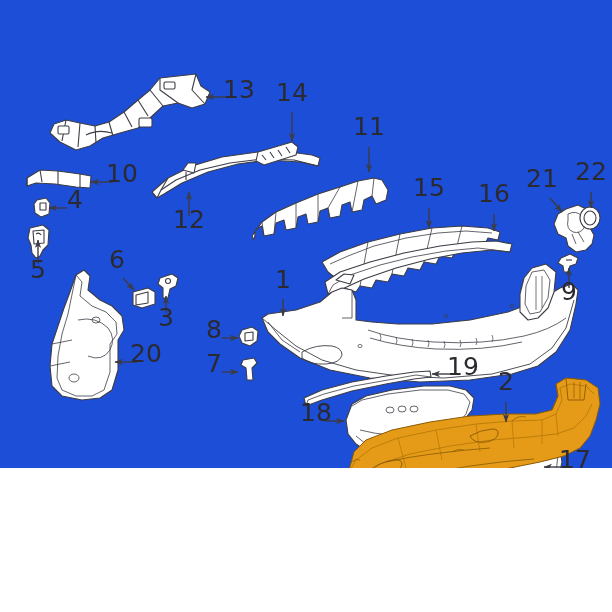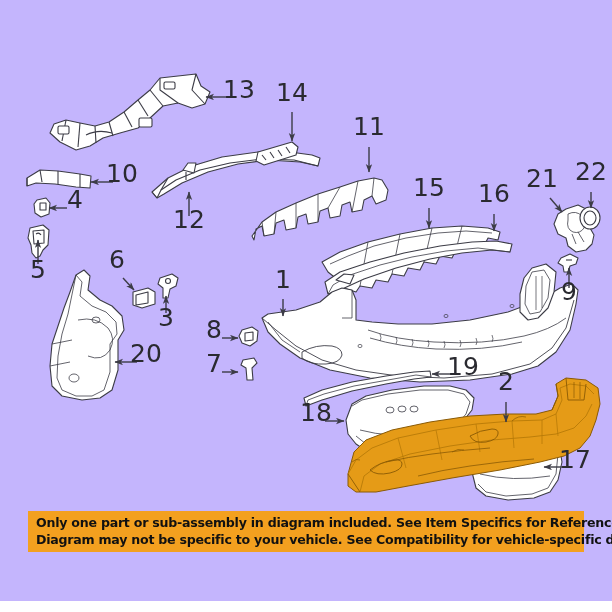--- a/index.html
+++ b/index.html
@@ -1,19 +1,19 @@
 <!DOCTYPE html>
 <html><head>
 <meta charset="utf-8">
 <style>
   html,body{margin:0;padding:0;background:#ffffff;}
   #stage{
     position:relative;
-    width:612px;height:601px;
-    background:#c4b5fd;
+    width:612px;height:468px;
+    background:#1d4ed8;
     overflow:hidden;
     font-family:"DejaVu Sans", sans-serif;
   }
   #artwork{position:absolute;left:0;top:0;width:612px;height:612px;}
   .banner{
     position:absolute;
     box-sizing:border-box;
     display:flex;
     flex-direction:column;
     justify-content:center;

